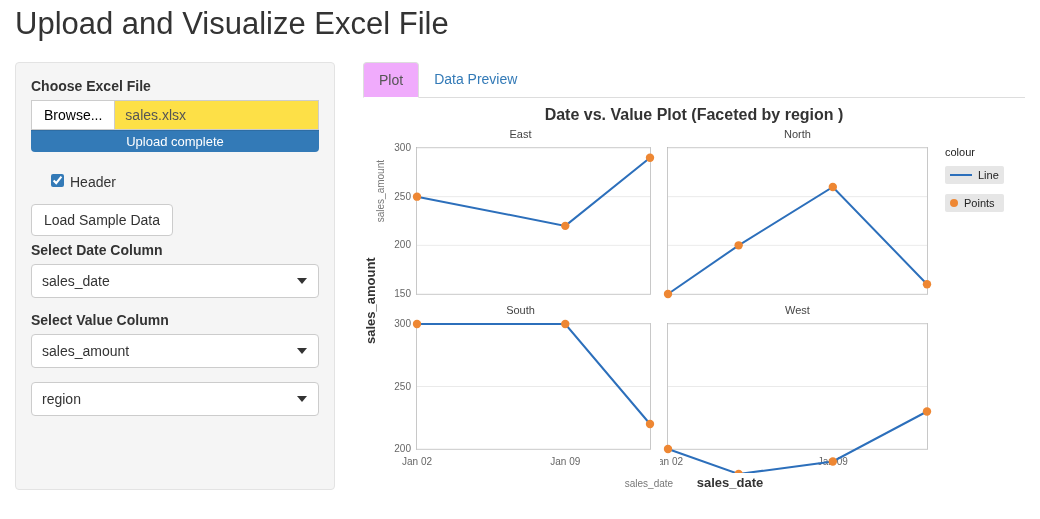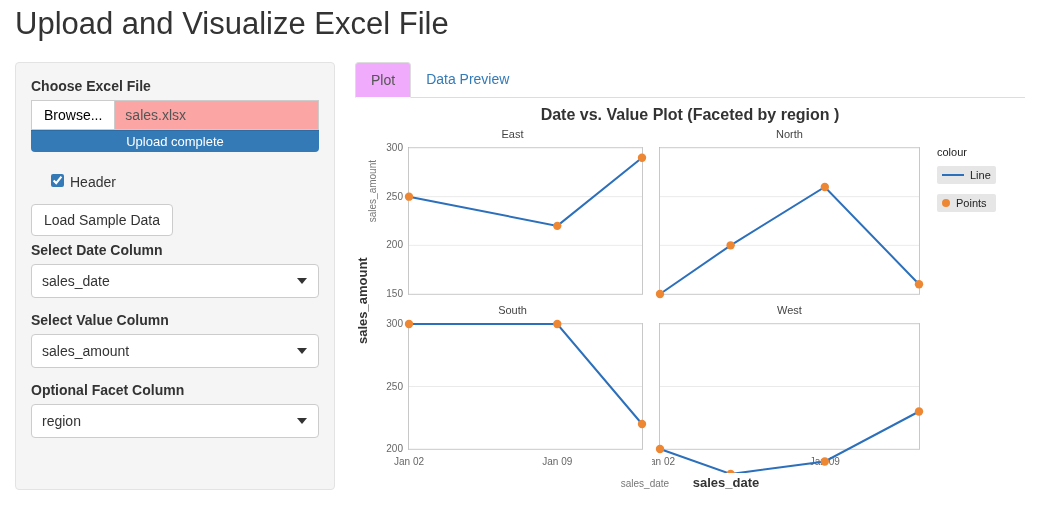--- a/index.html
+++ b/index.html
@@ -9,41 +9,41 @@
       width: 1040px;
       padding: 6px 15px 10px 15px;
       font-size: 14px;
     }
     h1 {
       font-size: 31px;
       font-weight: 500;
       color: #333;
       margin-bottom: 20px;
     }
-    .layout { display: flex; gap: 20px; }
+    .layout { display: flex; gap: 28px; }
     .sidebar {
       width: 320px;
       flex-shrink: 0;
       background: #f5f5f5;
       border: 1px solid #e3e3e3;
       border-radius: 4px;
       padding: 15px 15px 18px 15px;
     }
     .main { flex: 1; }
     .label-bold { font-weight: 700; font-size: 14px; margin-bottom: 6px; }
     .file-row { display: flex; border: 1px solid #ccc; border-radius: 0; overflow: hidden; }
     .browse-btn {
       background: #fff;
       border: none;
       border-right: 1px solid #ccc;
       padding: 6px 12px;
       font-size: 14px;
       cursor: pointer;
     }
-    .file-name { flex: 1; background: #fca5a5; padding: 6px 10px; color: #555; }
+    .file-name { flex: 1; background: #fde047; padding: 6px 10px; color: #555; }
     .upload-bar {
       background: #337ab7;
       color: #fff;
       text-align: center;
       font-size: 13px;
       padding: 3px 0;
       border-radius: 0 0 4px 4px;
       margin-top: 0px;
       border-top: 1px solid #2e6da4;
     }
@@ -160,21 +160,20 @@
       <div class="select">sales_date</div>
       <div class="caret"></div>
     </div>
 
     <div class="label-bold">Select Value Column</div>
     <div class="select-wrap">
       <div class="select">sales_amount</div>
       <div class="caret"></div>
     </div>
 
-    <div class="label-bold">Optional Facet Column</div>
     <div class="select-wrap" style="margin-bottom:8px">
       <div class="select">region</div>
       <div class="caret"></div>
     </div>
   </div>
 
   <div class="main">
     <div class="tabs">
       <div class="tab active">Plot</div>
       <div class="tab inactive">Data Preview</div>

